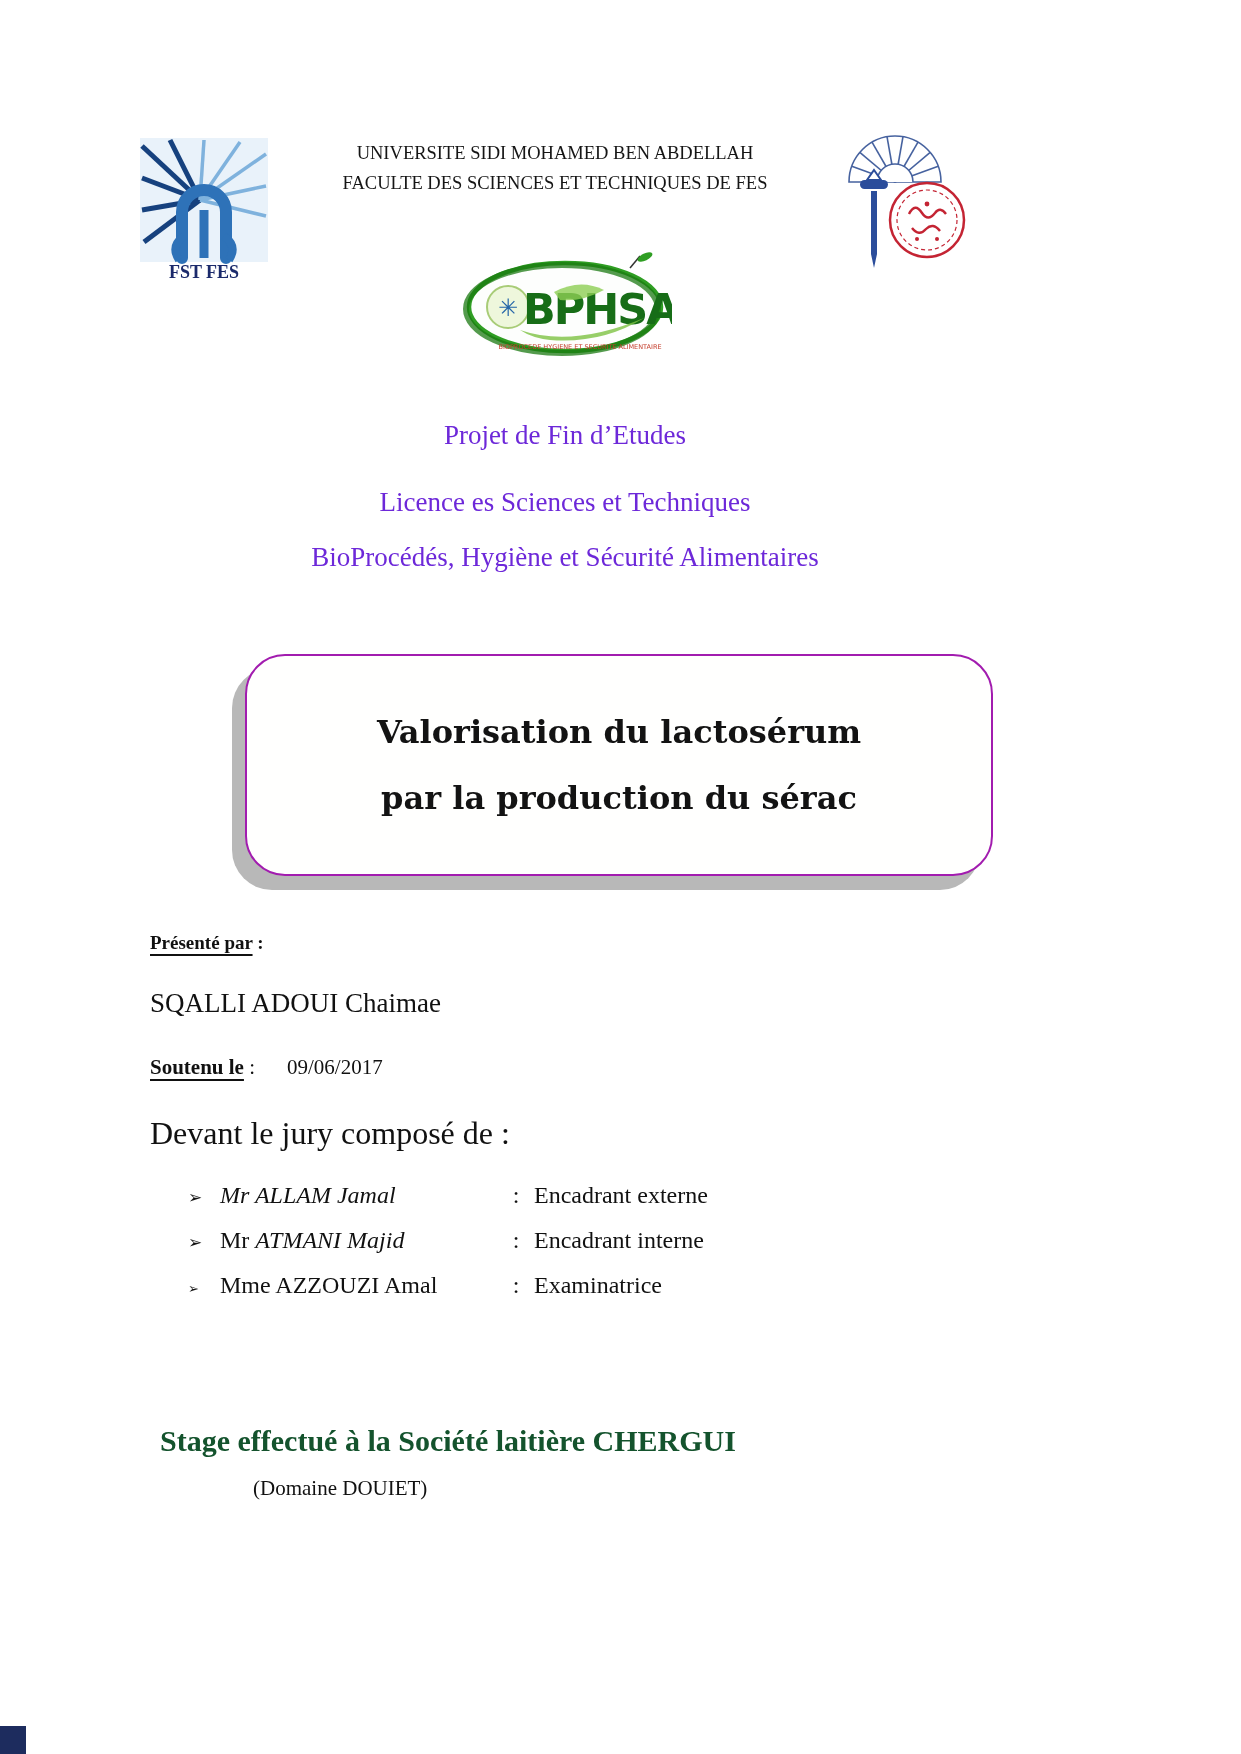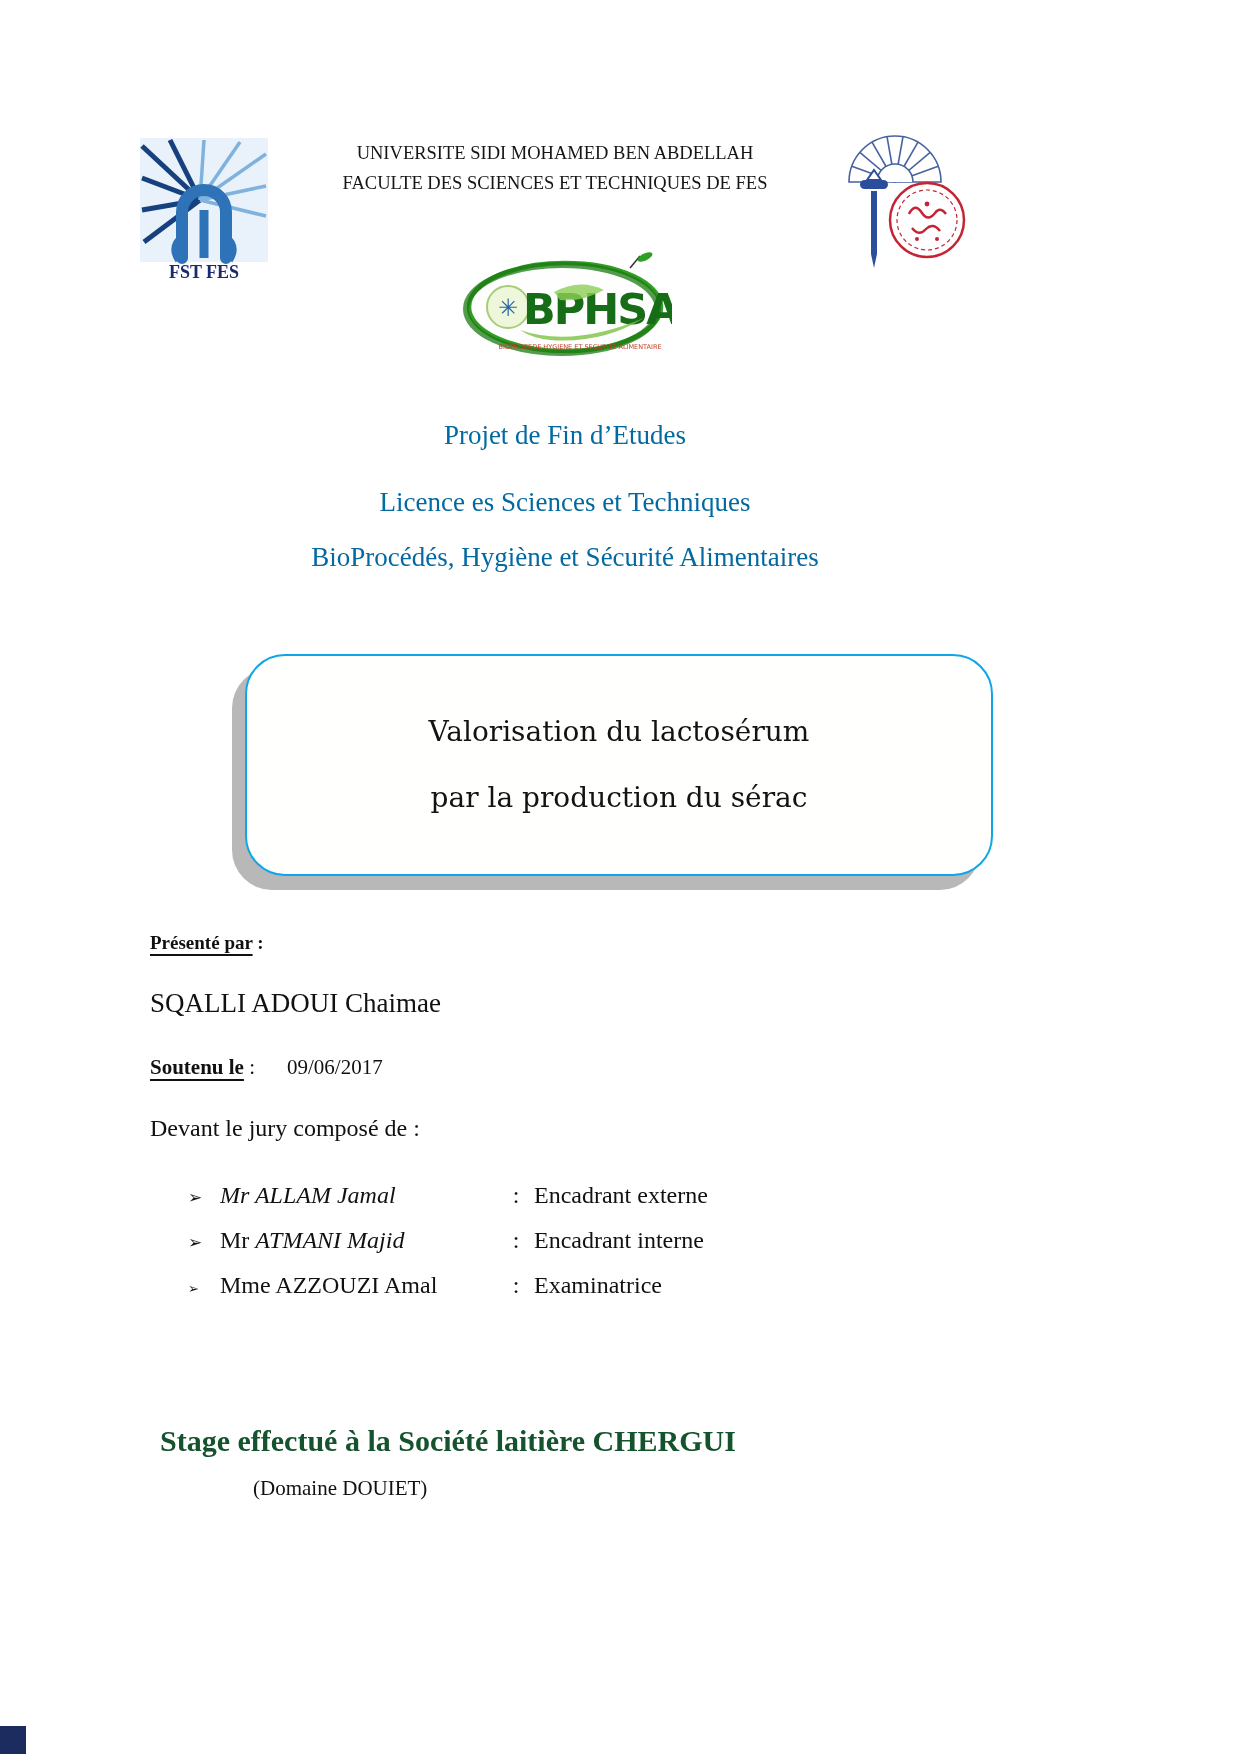--- a/index.html
+++ b/index.html
@@ -19,51 +19,52 @@
     left:255px;top:138px;width:600px;
     text-align:center;
     font-size:18.5px;line-height:30px;
     color:#151515;
   }
   .fst-logo{left:140px;top:138px;width:128px;height:144px;}
   .usmba-logo{left:843px;top:120px;width:124px;height:152px;}
   .bphsa-logo{left:462px;top:250px;width:210px;height:110px;}
 
   
-  .program-line{left:0;width:1130px;text-align:center;font-size:27px;color:#0369a1;}
+  .program-line{left:0;width:1130px;text-align:center;font-size:27px;color:#6d28d9;}
   .program-1{top:420px;}
   .program-2{top:487px;}
   .program-3{top:542px;}
 
   
   .title-box{
     left:245px;top:654px;width:748px;height:222px;
     background:#fffffe;
-    border:2px solid #0ea5e9;
+    border:2px solid #a21caf;
     border-radius:40px;
     box-shadow:-13px 14px 0 0 #b8b8b8;
     box-sizing:border-box;
     display:flex;flex-direction:column;justify-content:center;align-items:center;
     font-family:"DejaVu Serif",serif;
-    font-size:28px;line-height:66px;color:#131313;
+    font-size:32px;line-height:66px;color:#131313;
     text-align:center;
+    font-weight:bold;
   }
 
   
   .label-bold{font-weight:bold;}
   .u{
     text-decoration:underline;
     text-underline-offset:5px;
     text-decoration-thickness:2px;
   }
   .presented{left:150px;top:932px;font-size:19px;font-weight:bold;}
   .author{left:150px;top:988px;font-size:27px;}
   .defense{left:150px;top:1055px;font-size:21px;}
   .defense .date{font-weight:normal;margin-left:32px;font-size:21px;}
-  .jury-intro{left:150px;top:1115px;font-size:24px;}
+  .jury-intro{left:150px;top:1115px;font-size:32px;}
 
   
   .jury-list{left:188px;top:1182px;width:760px;}
   .jury-row{
     display:flex;align-items:baseline;
     height:45px;font-size:24px;
   }
   .bullet{
     font-family:"DejaVu Sans",sans-serif;
     font-size:17px;width:32px;flex:0 0 32px;

